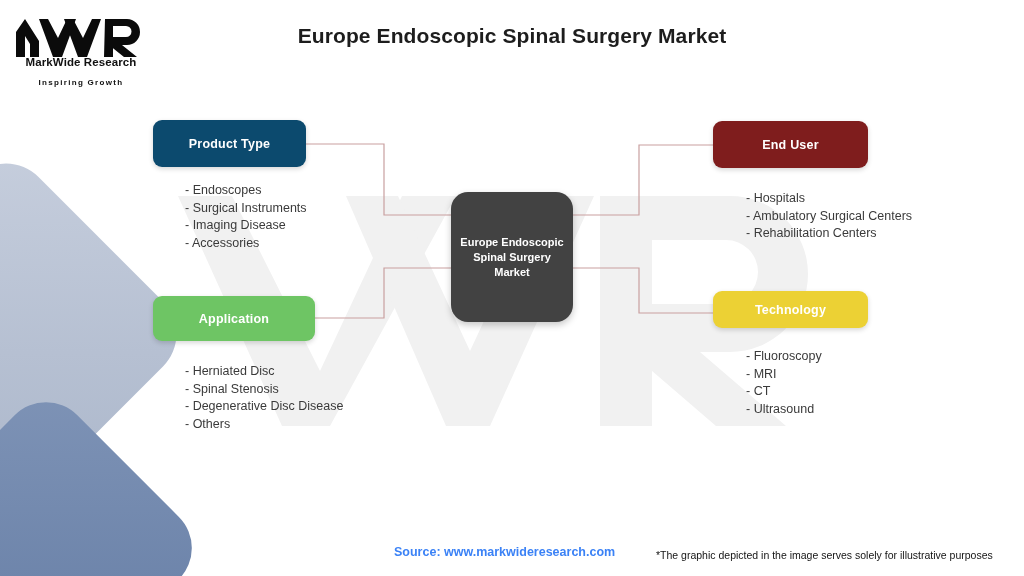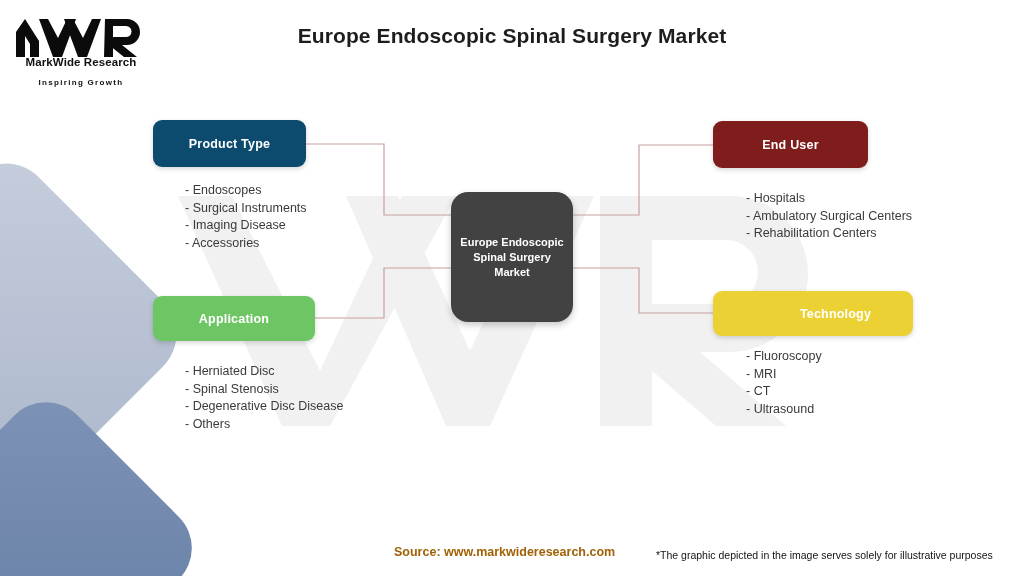--- a/index.html
+++ b/index.html
@@ -110,21 +110,21 @@
   .cat-label {
     font-size: 12.5px;
     font-weight: bold;
     color: #ffffff;
     letter-spacing: 0.2px;
   }
 
   .cat-box.product  { left: 153px; top: 120px; width: 153px; height: 47px; background: #0c4a6e; }
   .cat-box.enduser  { left: 713px; top: 121px; width: 155px; height: 47px; background: #7f1d1d; }
   .cat-box.app      { left: 153px; top: 296px; width: 162px; height: 45px; background: #6ec564; }
-  .cat-box.tech     { left: 713px; top: 291px; width: 155px; height: 45px; background: #ecd134; padding-left: 45px; }
+  .cat-box.tech     { left: 713px; top: 291px; width: 155px; height: 37px; background: #ecd134; }
 
   
   .cat-list {
     position: absolute;
     list-style: none;
     margin: 4px;
     padding: 0;
   }
   .cat-list li {
     font-size: 12.5px;
@@ -161,21 +161,21 @@
     text-align: center;
   }
 
   
   .source-note {
     position: absolute;
     left: 394px;
     top: 545px;
     font-size: 12.5px;
     font-weight: bold;
-    color: #a16207;
+    color: #3b82f6;
     white-space: nowrap;
     text-align: center;
   }
   .disclaimer {
     position: absolute;
     left: 656px;
     top: 549px;
     font-size: 10.5px;
     color: #141414;
     white-space: nowrap;

